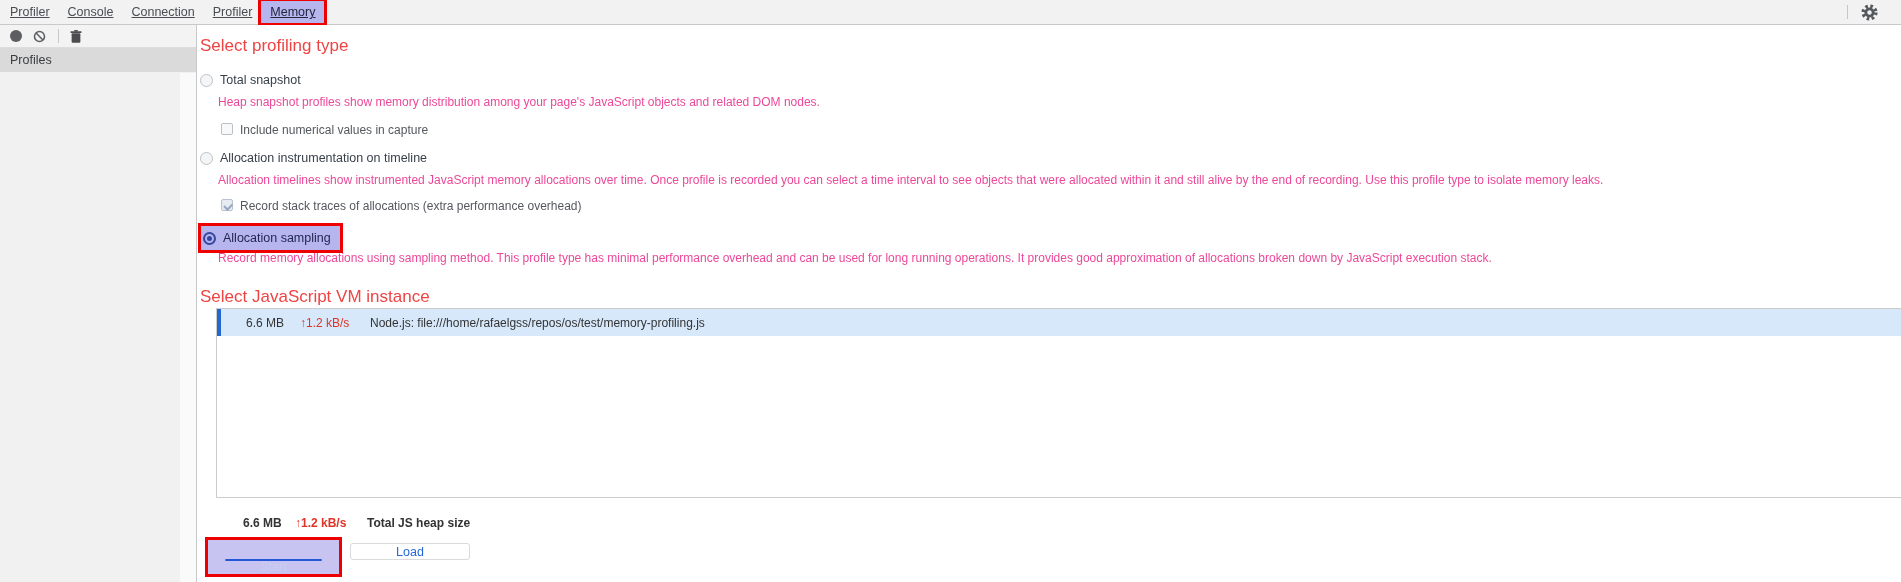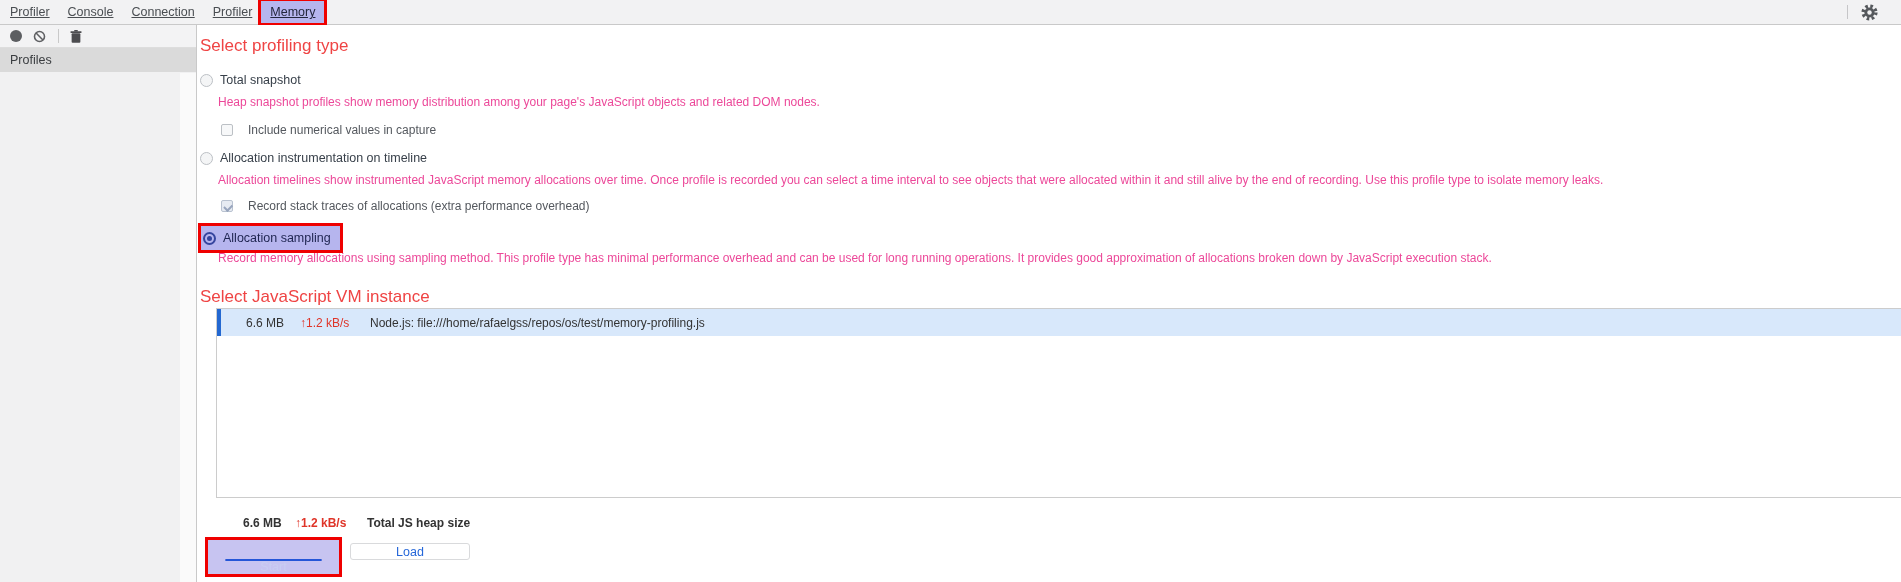--- a/index.html
+++ b/index.html
@@ -34,21 +34,21 @@
   .main { position: absolute; left: 197px; top: 25px; right: 0; bottom: 0; background: #fff; }
   .h { position: absolute; font-size: 17px; font-weight: 400; color: #ef4444; white-space: nowrap; }
   .opt-label { font-size: 12.5px; font-weight: 500; color: #38404a; white-space: nowrap; }
   .desc { position: absolute; left: 21px; font-size: 12px; color: #ec4899; white-space: nowrap; }
   .radio-row { position: absolute; left: 3px; display: flex; align-items: center; gap: 7px; }
   .radio { width: 13px; height: 13px; border-radius: 50%; border: 1px solid #bcc0c5;
     background: #f4f5f6; flex: 0 0 auto; }
   .radio.on { border: 2px solid #36459e; background: transparent; position: relative; }
   .radio.on::after { content: ""; position: absolute; left: 50%; top: 50%; width: 5px; height: 5px;
     margin: -2.5px 0 0 -2.5px; border-radius: 50%; background: #36459e; }
-  .cb-row { position: absolute; left: 24px; display: flex; align-items: center; gap: 15px; }
+  .cb-row { position: absolute; left: 24px; display: flex; gap: 7px; }
   .cb { width: 12px; height: 12px; border: 1px solid #bcc0c5; border-radius: 2px;
     background: #f7f8f9; flex: 0 0 auto; position: relative; }
   .cb.checked { background: #e7ebf2; border-color: #b9c2d0; }
   .cb.checked::after { content: ""; position: absolute; left: 2px; top: 2.5px; width: 6px; height: 3.5px;
     border-left: 2px solid #98a5bd; border-bottom: 2px solid #98a5bd; transform: rotate(-45deg); }
   .cb-label { font-size: 12px; color: #54585e; white-space: nowrap; }
 
   .sampling-box { position: absolute; left: 1px; top: 198px; height: 30px;
     border: 3px solid #ef0000; background: #b6b5ee;
     display: flex; align-items: center; gap: 7px; padding: 0 9px 0 2px; }

